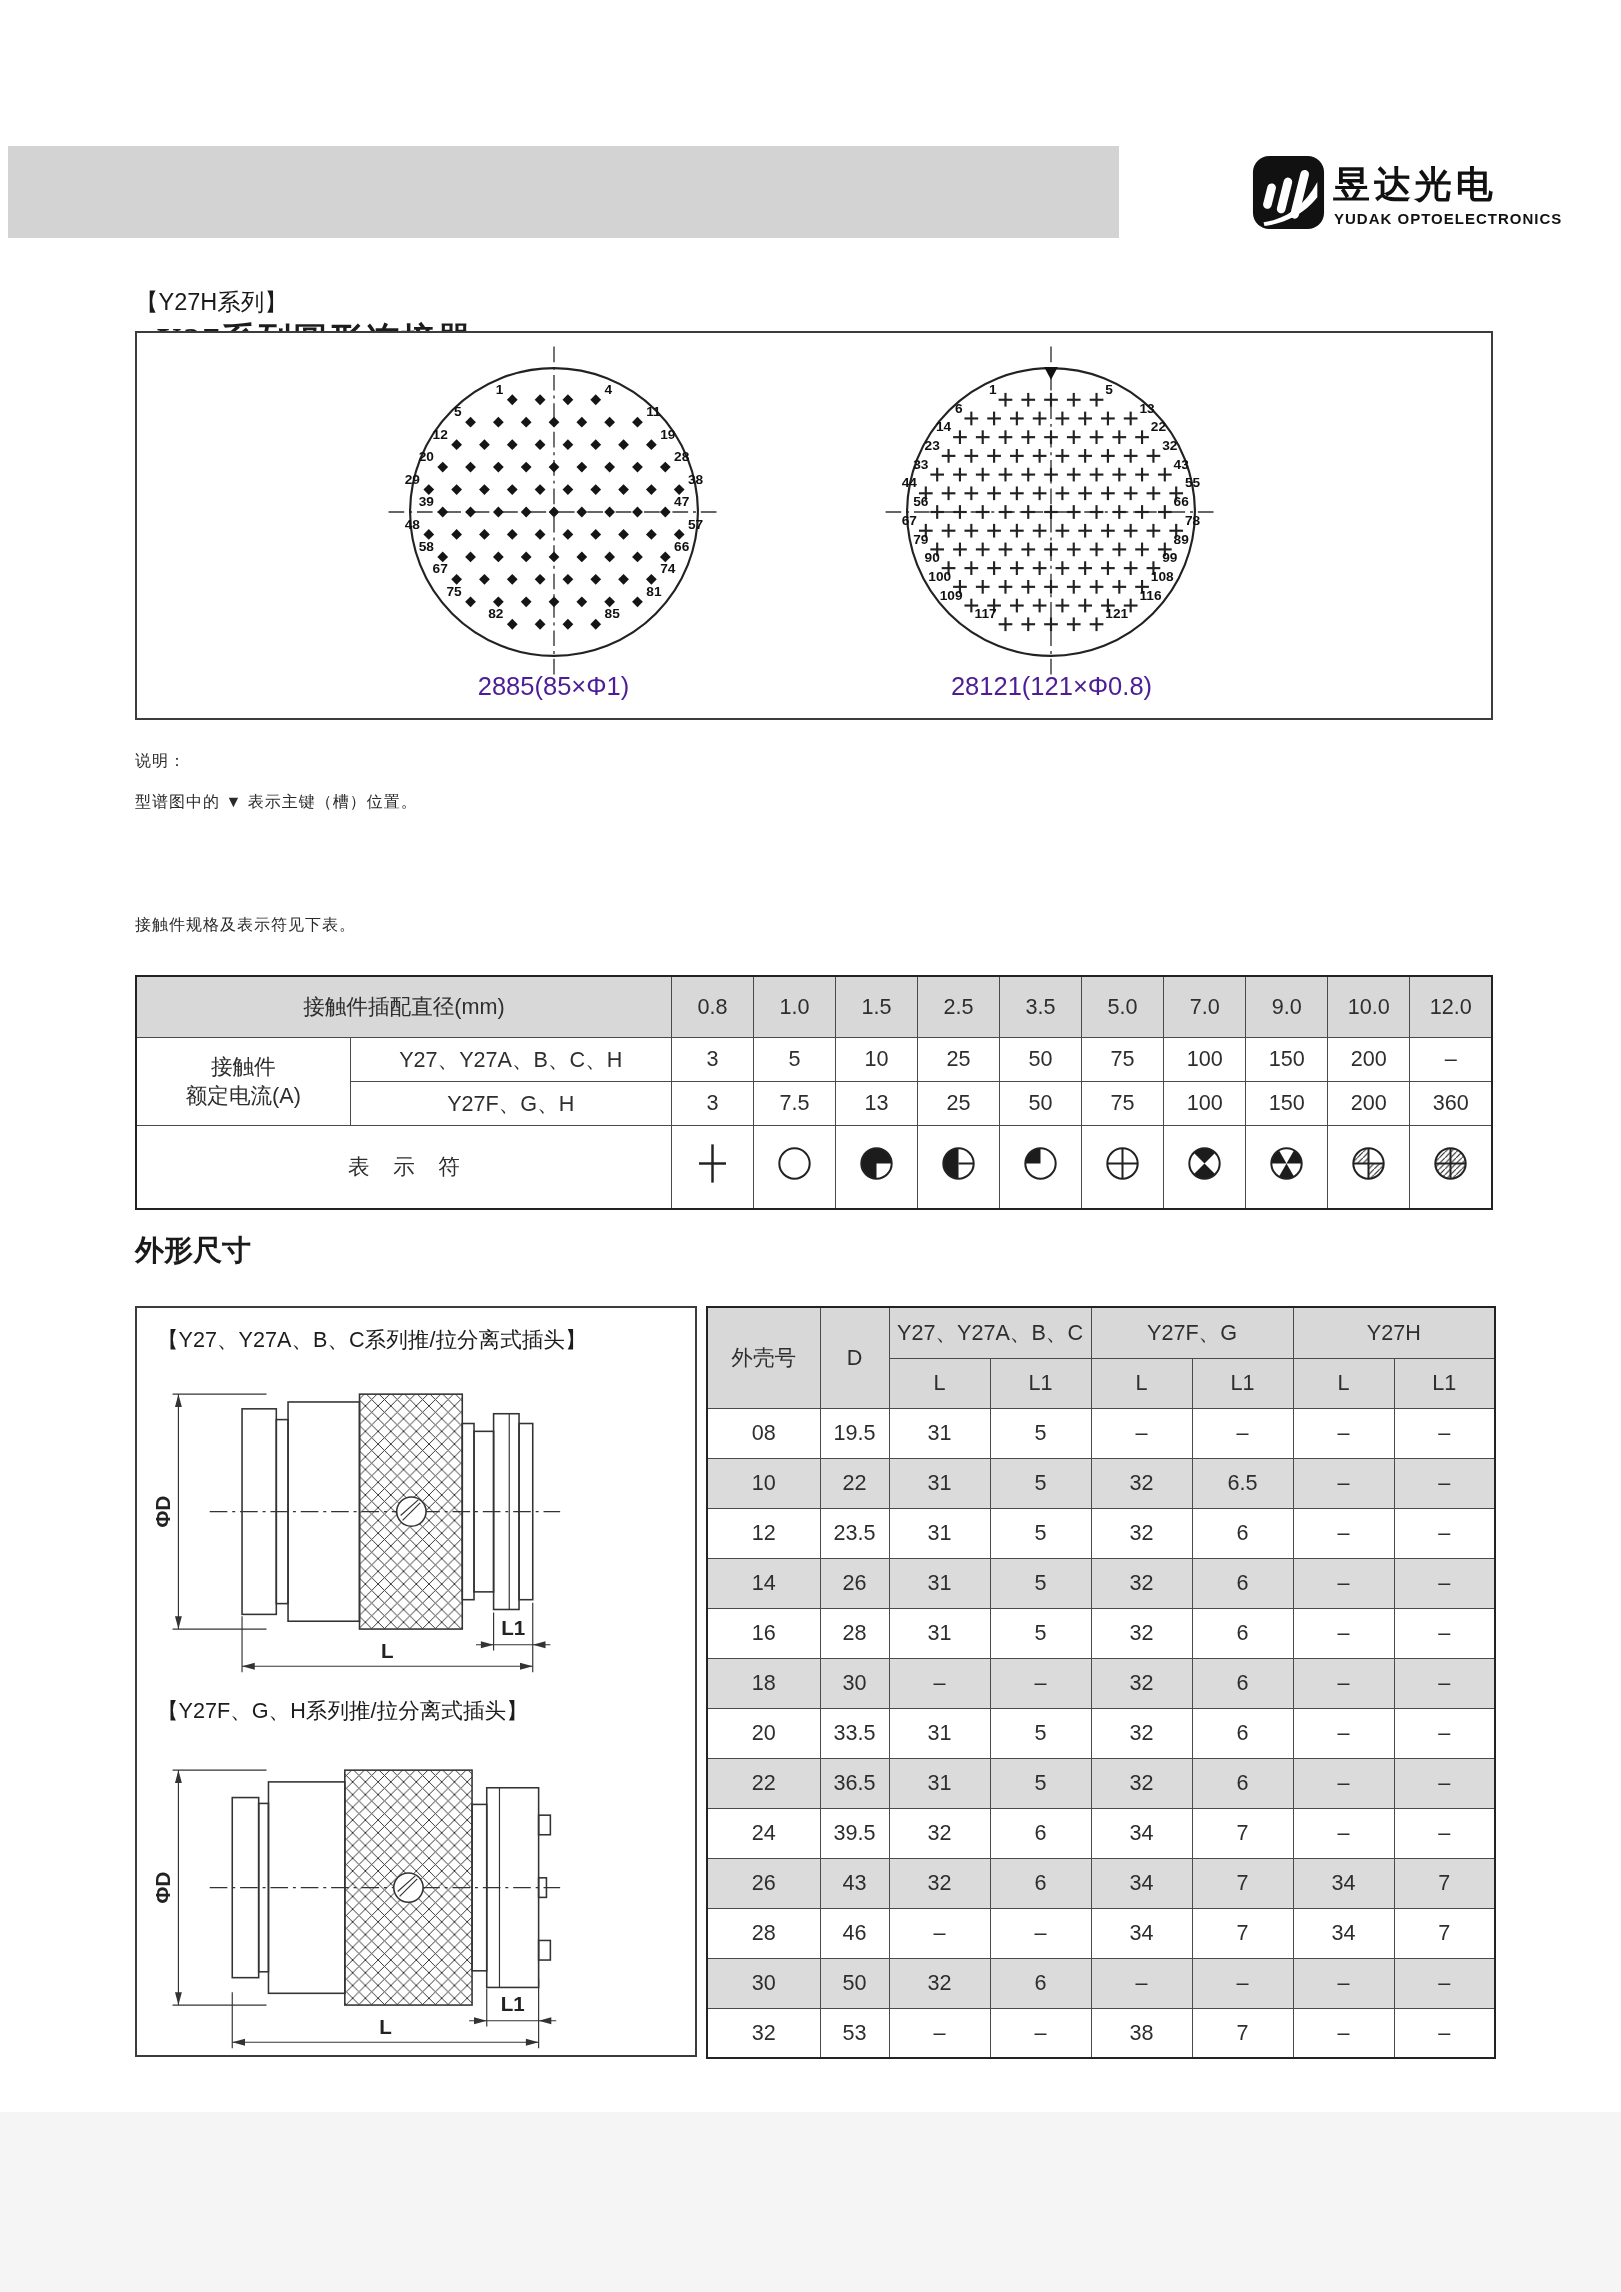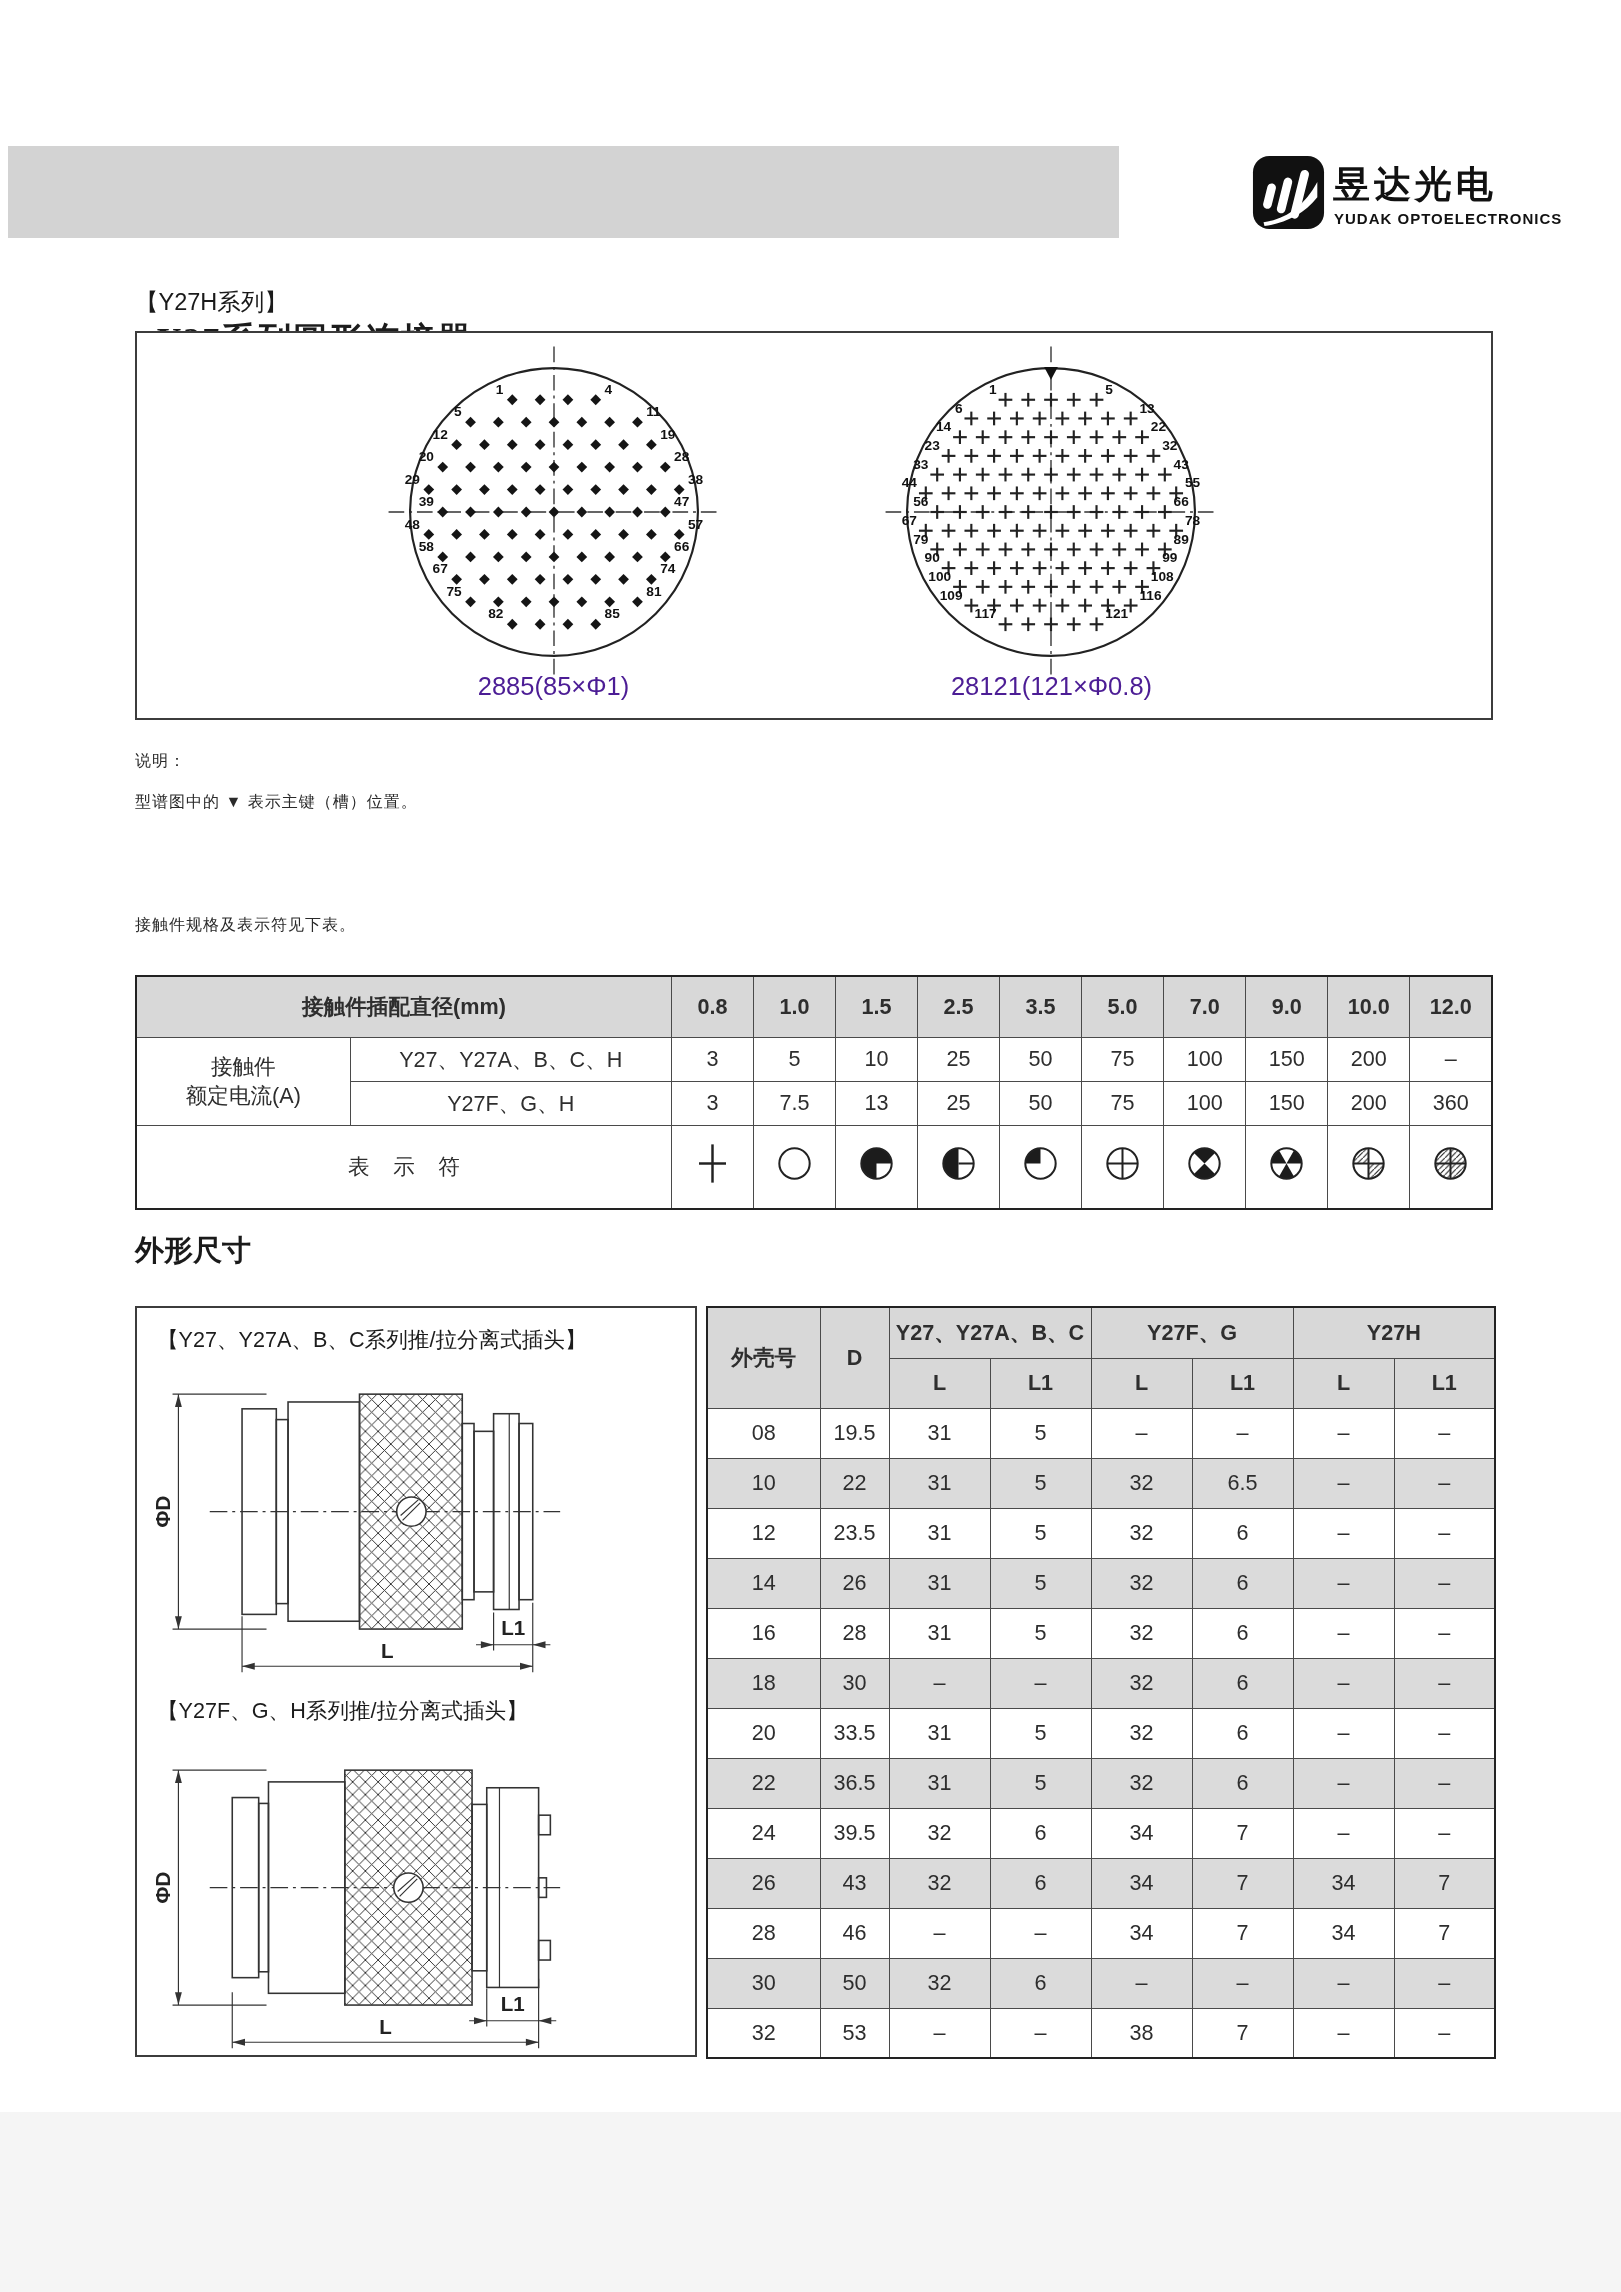--- a/index.html
+++ b/index.html
@@ -26,21 +26,21 @@
   #cap1 { left:875px; }
   .note { position:absolute; left:135px; font-size:16px; color:#2a2a2a; letter-spacing:1px; }
   #note0 { top:751px; }
   #note1 { top:792px; }
   #note2 { top:835px; }
   #note3 { top:915px; }
 
   table { border-collapse:collapse; table-layout:fixed; }
   td { border:1.5px solid #4a4a4a; text-align:center; vertical-align:middle;
        font-size:21.6px; color:#2e2e2e; overflow:hidden; }
-  .gray { background:#d8d8d8;font-weight:bold; }
+  .gray { background:#d8d8d8; }
   .altrow td { background:#dbdbdb; }
 
   #contactTable { position:absolute; left:135px; top:975px; width:1358px; border:2.9px solid #222; }
   #contactTable td { height:44px; }
   .symlabel { letter-spacing:23.5px; text-indent:23.5px;margin-top:11px; }
 
   .outline-head { position:absolute; left:135px; top:1231px; font-size:29px; font-weight:bold; color:#1a1a1a; }
   .box2 { position:absolute; left:135px; top:1306px; width:562px; height:751px; border:2px solid #3c3c3c; background:#fff; }
   .plug-label { position:absolute; left:157px; font-size:21.6px; color:#1c1c1c; }
   #plugLabel0 { top:1325px; }

